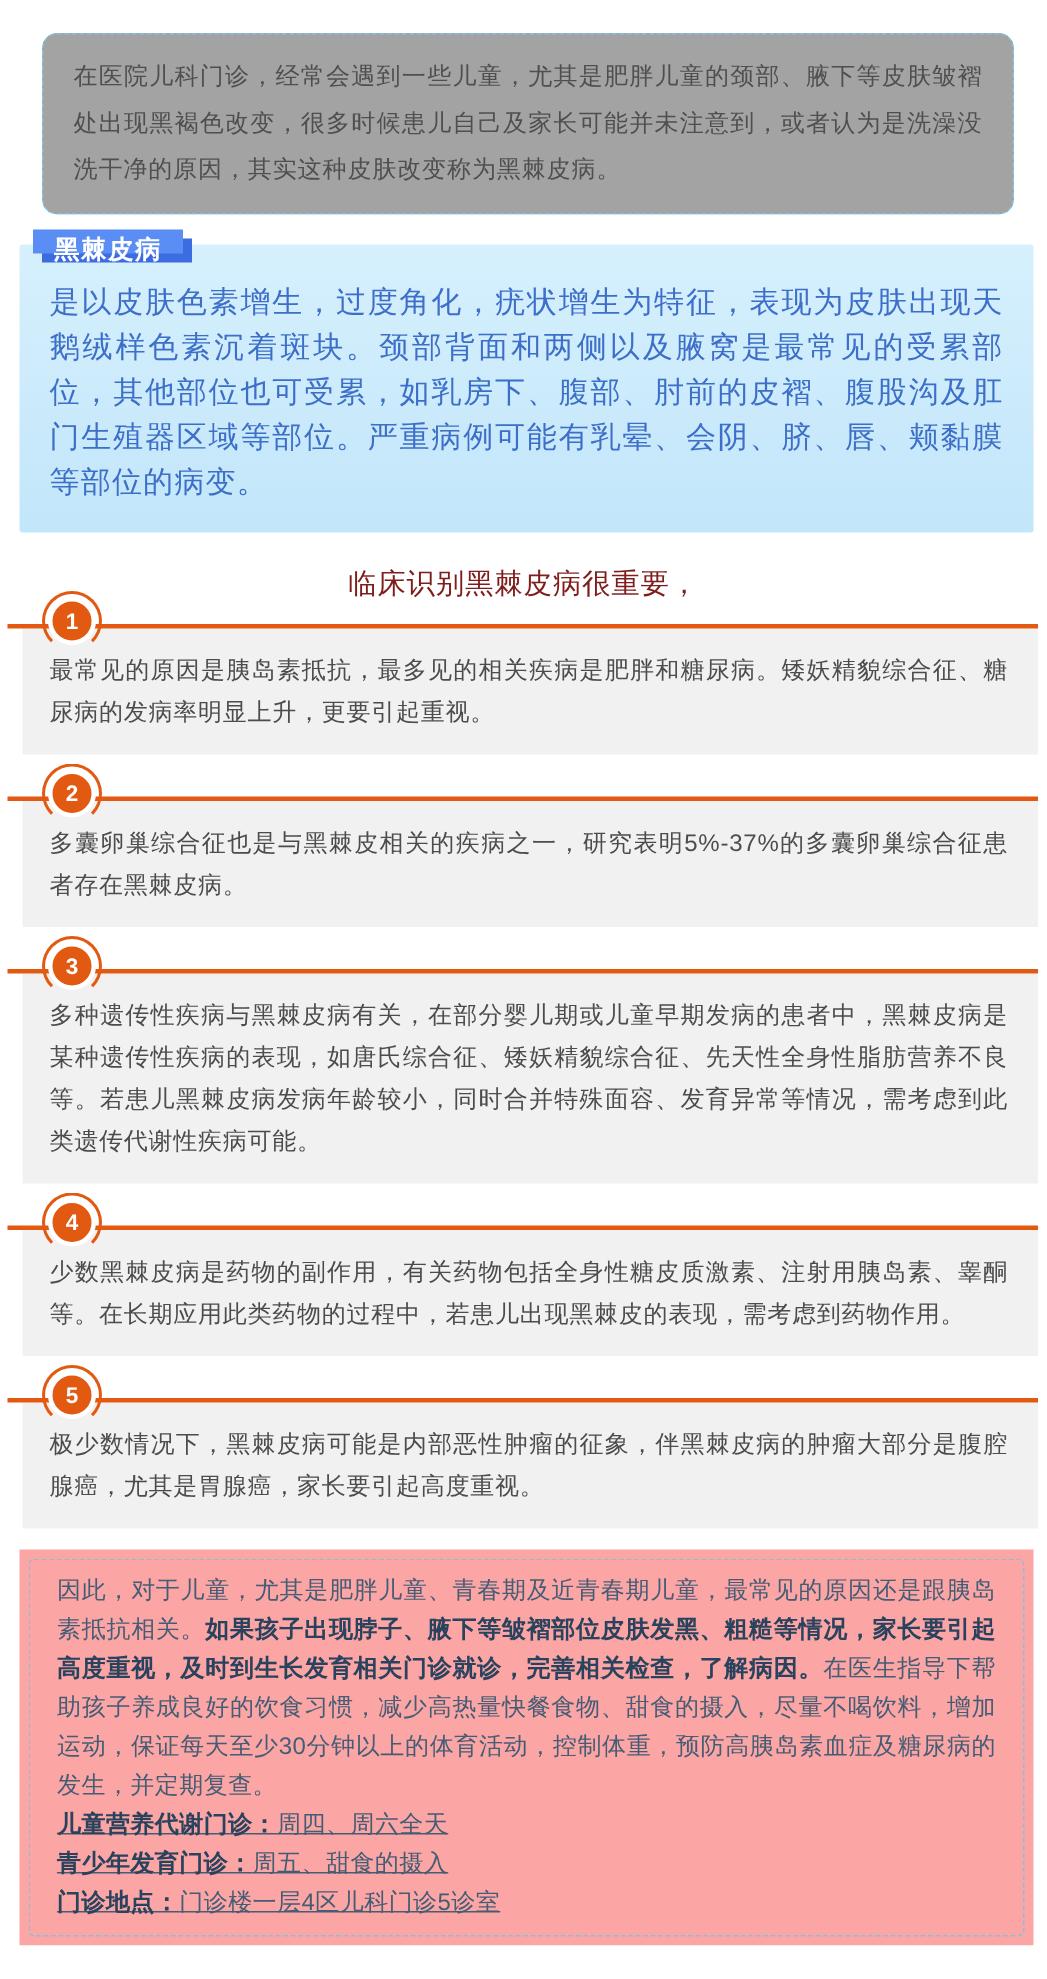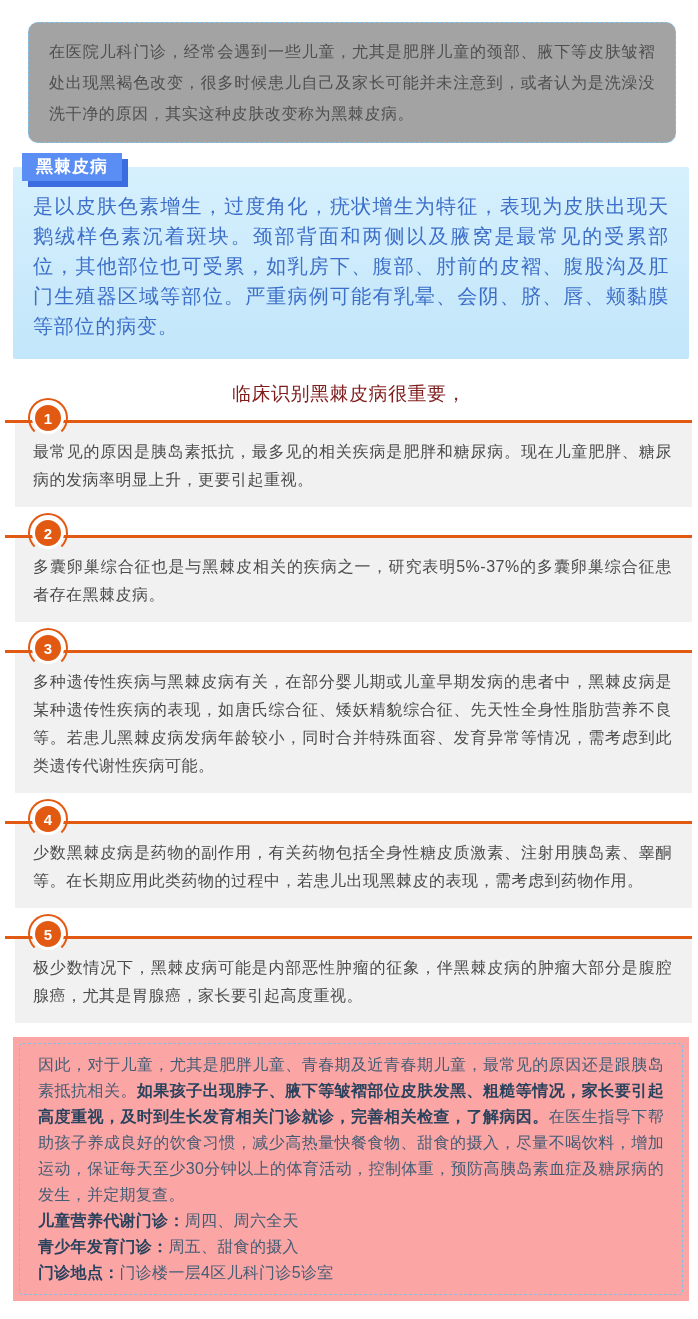--- a/index.html
+++ b/index.html
@@ -24,21 +24,21 @@
   }
 
   
   .def-tab{
     position:relative;z-index:2;
     display:inline-block;
     margin:10px 0 0 22px;
     background:#5b8ef5;
     color:#ffffff;
     font-size:17px;font-weight:bold;letter-spacing:1px;
-    line-height:28px;height:28px;
+    line-height:28px;height:16px;
     padding:0 14px;
     box-shadow:6px 6px 0 0 #3d6ce0;
   }
   .def-box{
     position:relative;z-index:1;
     margin:-14px 9px 0 13px;
     background:linear-gradient(#d6f0fd,#c2e6fa);
     border-radius:2px;
     padding:24px 20px 18px 20px;
   }
@@ -93,21 +93,21 @@
   .conclusion-inner{
     border:1px dashed #85bfe0;
     border-radius:4px;
     padding:8px 18px;
   }
   .conclusion-inner p{
     margin:0;font-size:16px;line-height:26px;color:#445d75;
     letter-spacing:0.3px;text-align:justify;
   }
   .conclusion-inner .bold{font-weight:bold;color:#29425d;}
-  .schedule-row{margin-top:4px;}
+  .schedule-row{margin-top:4px;text-decoration:underline;}
   .schedule-row .schedule-label{font-weight:bold;color:#29425d;}
 </style>
 </head>
 <body>
 
 <div class="page">
 
   <div class="intro-box">
     <p>在医院儿科门诊，经常会遇到一些儿童，尤其是肥胖儿童的颈部、腋下等皮肤皱褶处出现黑褐色改变，很多时候患儿自己及家长可能并未注意到，或者认为是洗澡没洗干净的原因，其实这种皮肤改变称为黑棘皮病。</p>
   </div>
@@ -118,21 +118,21 @@
   <div class="def-box">
     <p>是以皮肤色素增生，过度角化，疣状增生为特征，表现为皮肤出现天鹅绒样色素沉着斑块。颈部背面和两侧以及腋窝是最常见的受累部位，其他部位也可受累，如乳房下、腹部、肘前的皮褶、腹股沟及肛门生殖器区域等部位。严重病例可能有乳晕、会阴、脐、唇、颊黏膜等部位的病变。</p>
   </div>
 
   <div class="headline">
     <div class="hl">临床识别黑棘皮病很重要，</div>
   </div>
 
   <section class="item first">
     <span class="badge">1</span>
-    <p>最常见的原因是胰岛素抵抗，最多见的相关疾病是肥胖和糖尿病。现在儿童肥胖、糖尿病的发病率明显上升，更要引起重视。</p>
+    <p>最常见的原因是胰岛素抵抗，最多见的相关疾病是肥胖和糖尿病。矮妖精貌综合征、糖尿病的发病率明显上升，更要引起重视。</p>
   </section>
 
   <section class="item">
     <span class="badge">2</span>
     <p>多囊卵巢综合征也是与黑棘皮相关的疾病之一，研究表明5%-37%的多囊卵巢综合征患者存在黑棘皮病。</p>
   </section>
 
   <section class="item">
     <span class="badge">3</span>
     <p>多种遗传性疾病与黑棘皮病有关，在部分婴儿期或儿童早期发病的患者中，黑棘皮病是某种遗传性疾病的表现，如唐氏综合征、矮妖精貌综合征、先天性全身性脂肪营养不良等。若患儿黑棘皮病发病年龄较小，同时合并特殊面容、发育异常等情况，需考虑到此类遗传代谢性疾病可能。</p>

